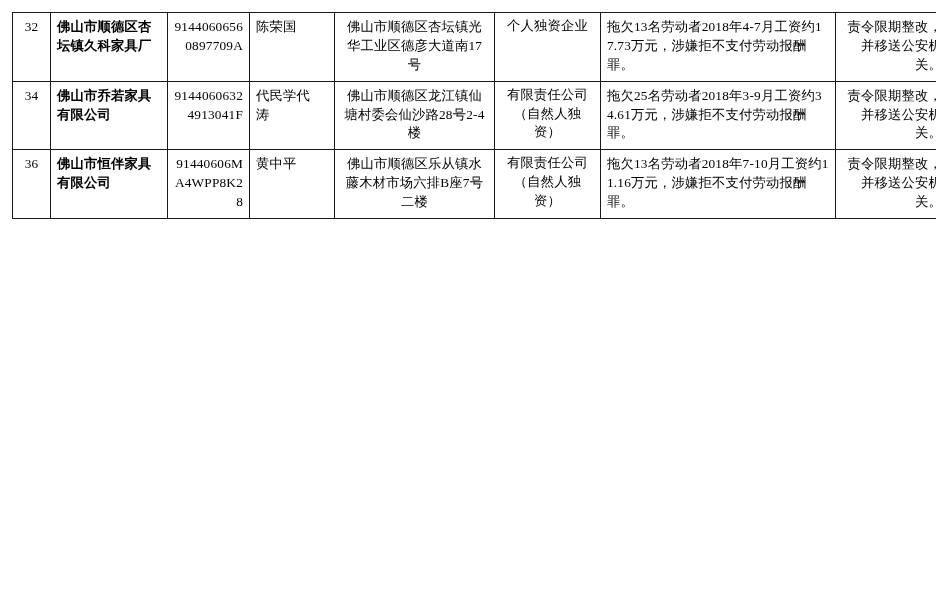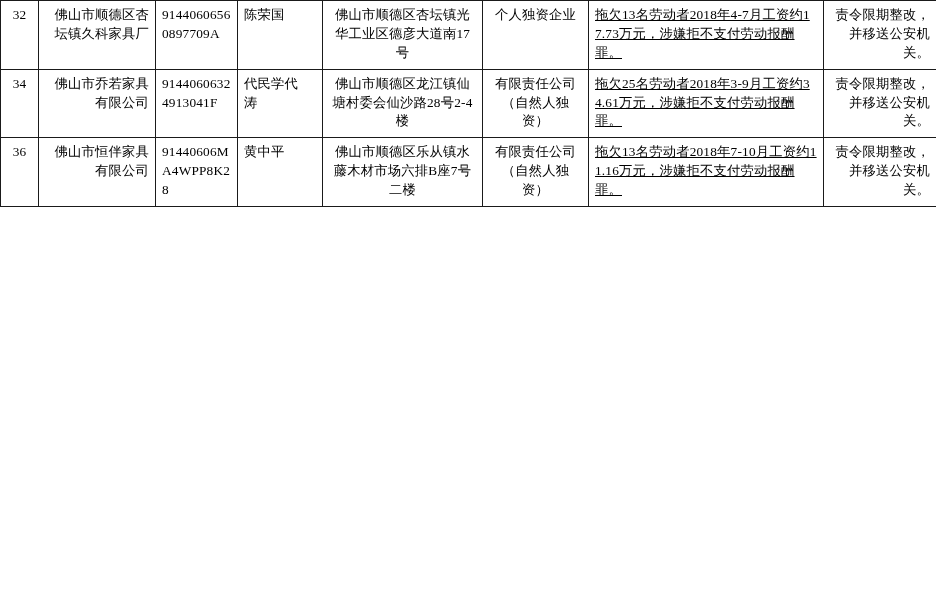--- a/index.html
+++ b/index.html
@@ -10,21 +10,21 @@
     background: #ffffff;
   }
   body {
     font-family: "Liberation Serif", "DejaVu Serif", serif;
     color: #000000;
   }
   #sheet {
     width: 936px;
     min-height: 607px;
     background: #ffffff;
-    padding: 0;
+    padding: 12px;
   }
   table.doc-table {
     border-collapse: collapse;
     width: 936px;
     table-layout: fixed;
   }
   table.doc-table td {
     border: 1px solid #1a1a1a;
     padding: 5px 6px 6px 6px;
     font-size: 13.3px;
@@ -33,32 +33,33 @@
     word-break: break-all;
     letter-spacing: 0.2px;
   }
   td.col-idx {
     text-align: center;
     vertical-align: middle;
     font-size: 14px;
     padding-left: 2px;
     padding-right: 2px;
   }
-  td.col-name { text-align: right; }
-  td.col-code { text-align: left; word-break: break-all; }
+  td.col-name { text-align: left; font-weight: bold; }
+  td.col-code { text-align: right; word-break: break-all; }
   td.col-rep {
     text-align: left;
     vertical-align: middle;
   }
   td.col-addr { text-align: center; }
   td.col-type {
     text-align: center;
     vertical-align: middle;
+    font-family: Liberation Mono, monospace;
   }
-  td.col-fact { text-align: left; text-decoration: underline; }
+  td.col-fact { text-align: left; }
   td.col-action { text-align: right; }
   
   col.w-idx    { width: 38px; }
   col.w-name   { width: 117px; }
   col.w-code   { width: 82px; }
   col.w-rep    { width: 85px; }
   col.w-addr   { width: 160px; }
   col.w-type   { width: 106px; }
   col.w-fact   { width: 235px; }
   col.w-action { width: 113px; }

